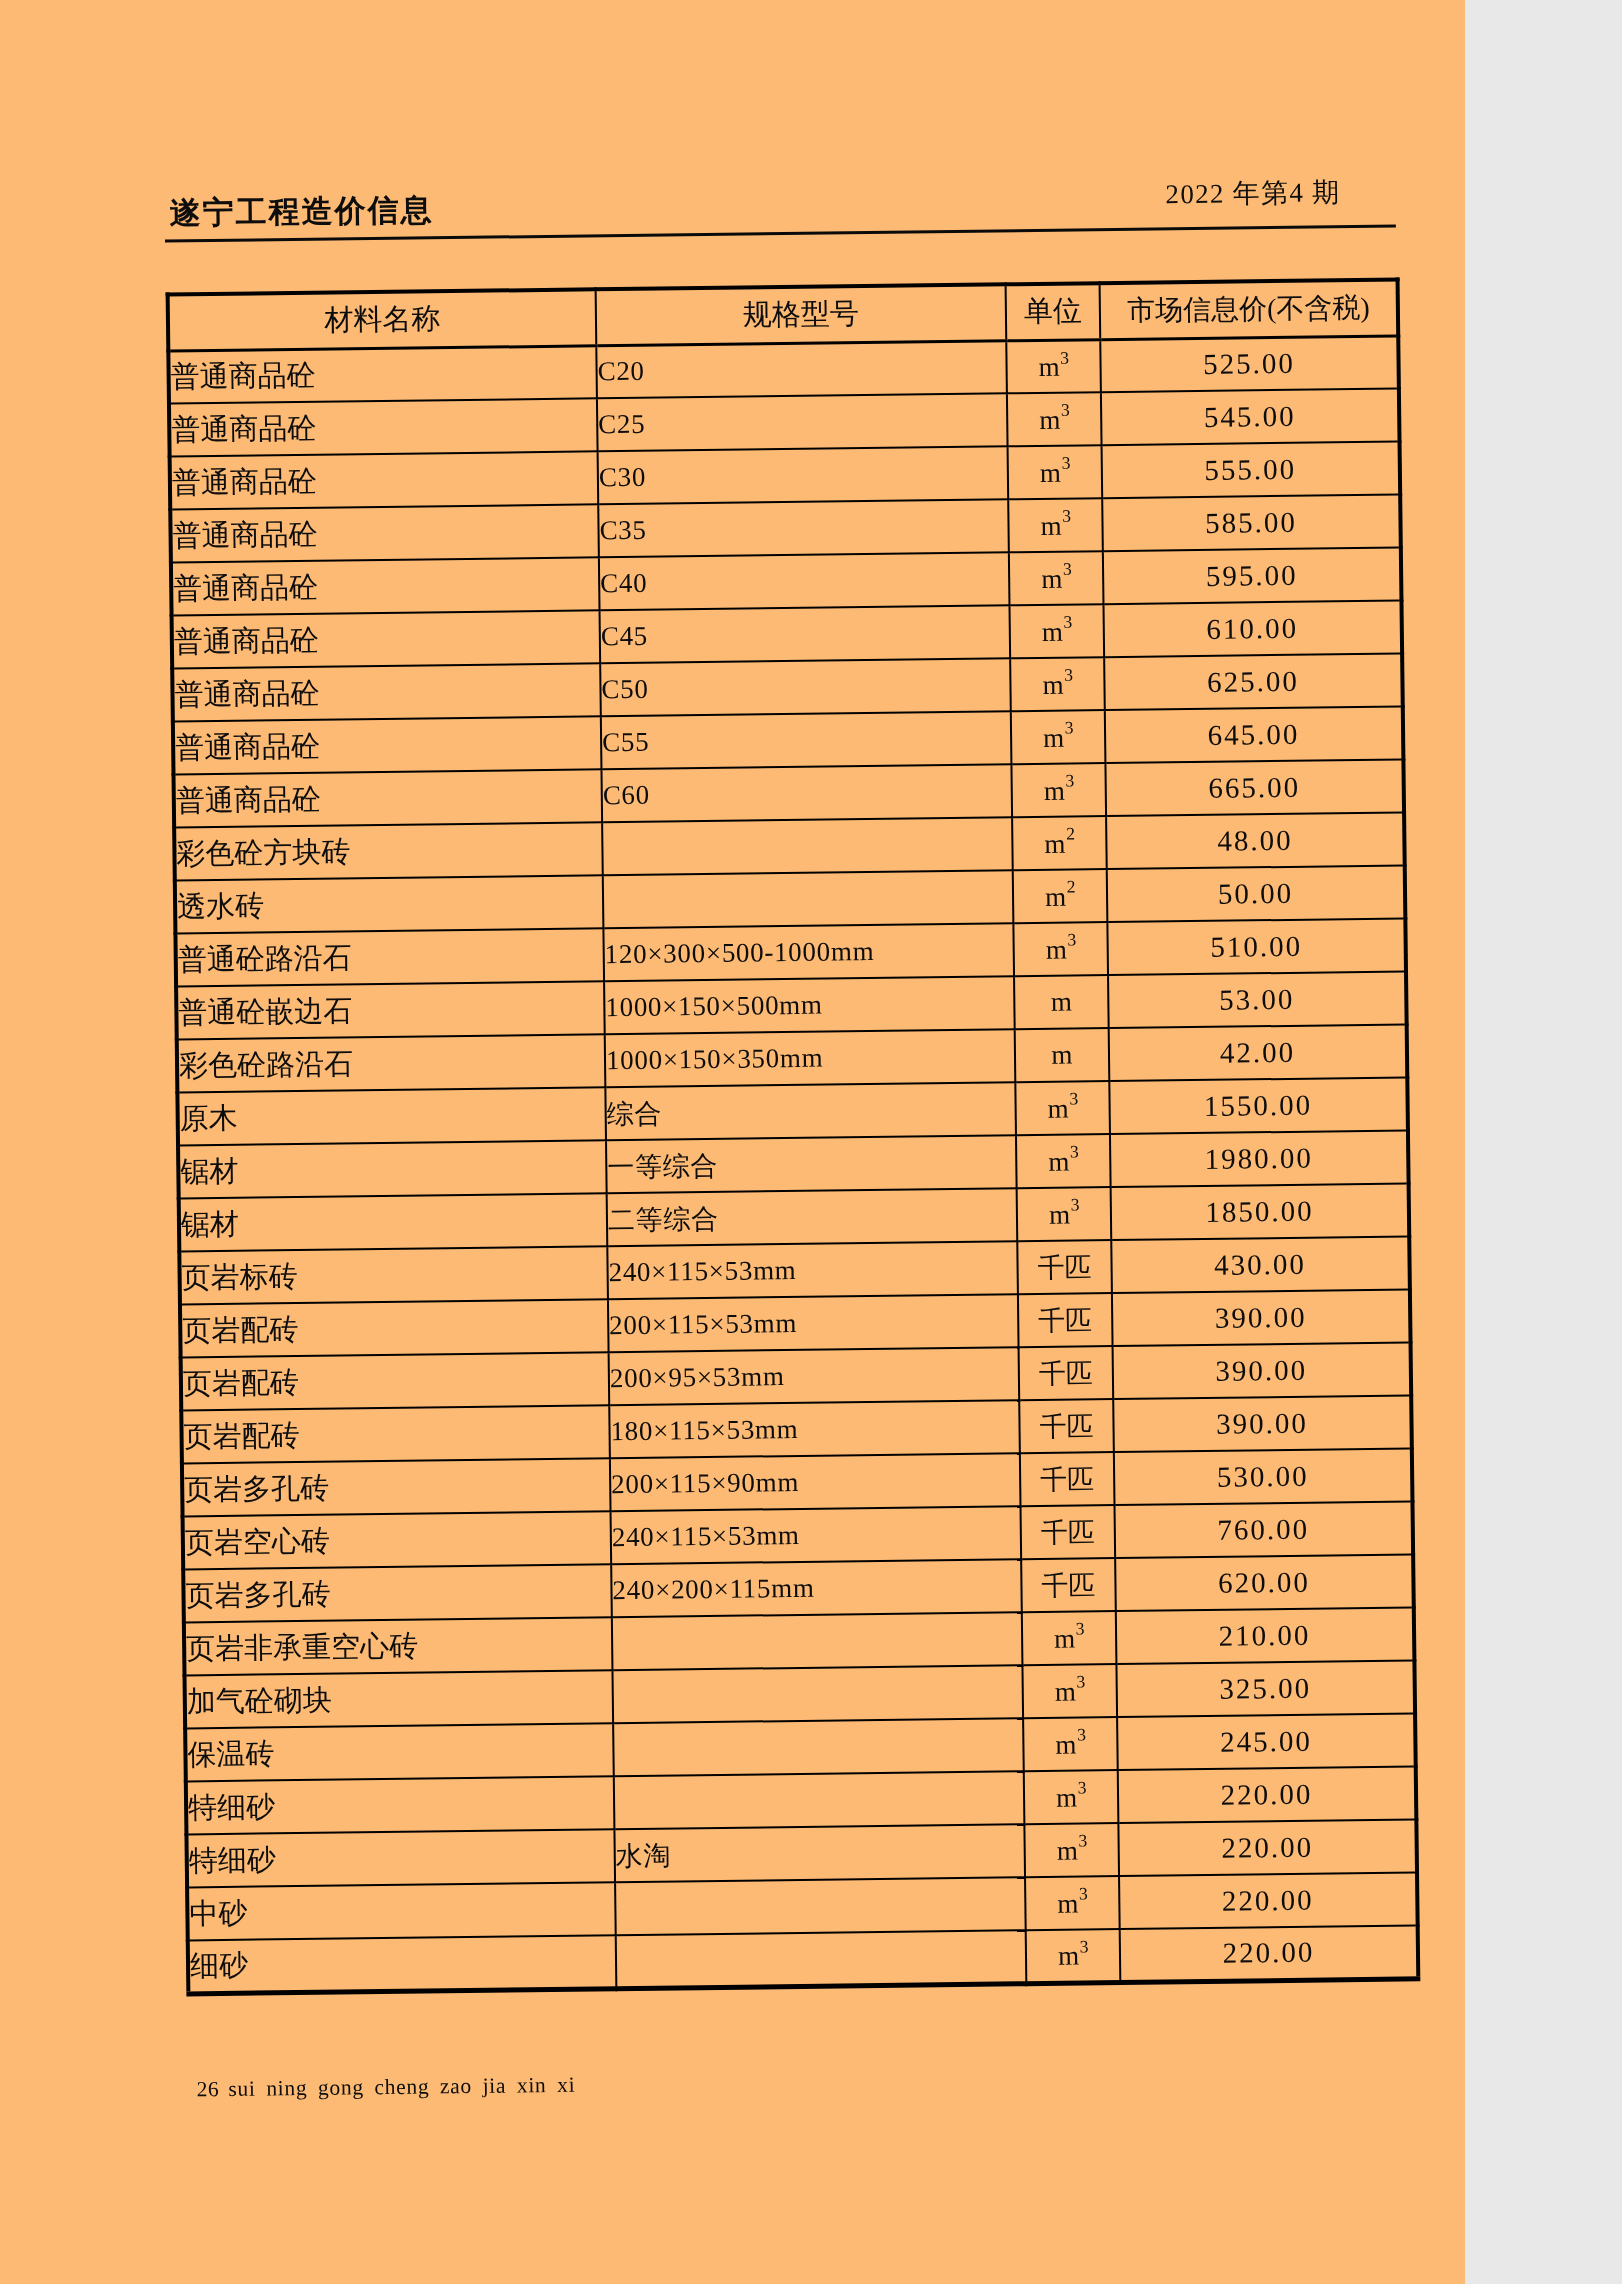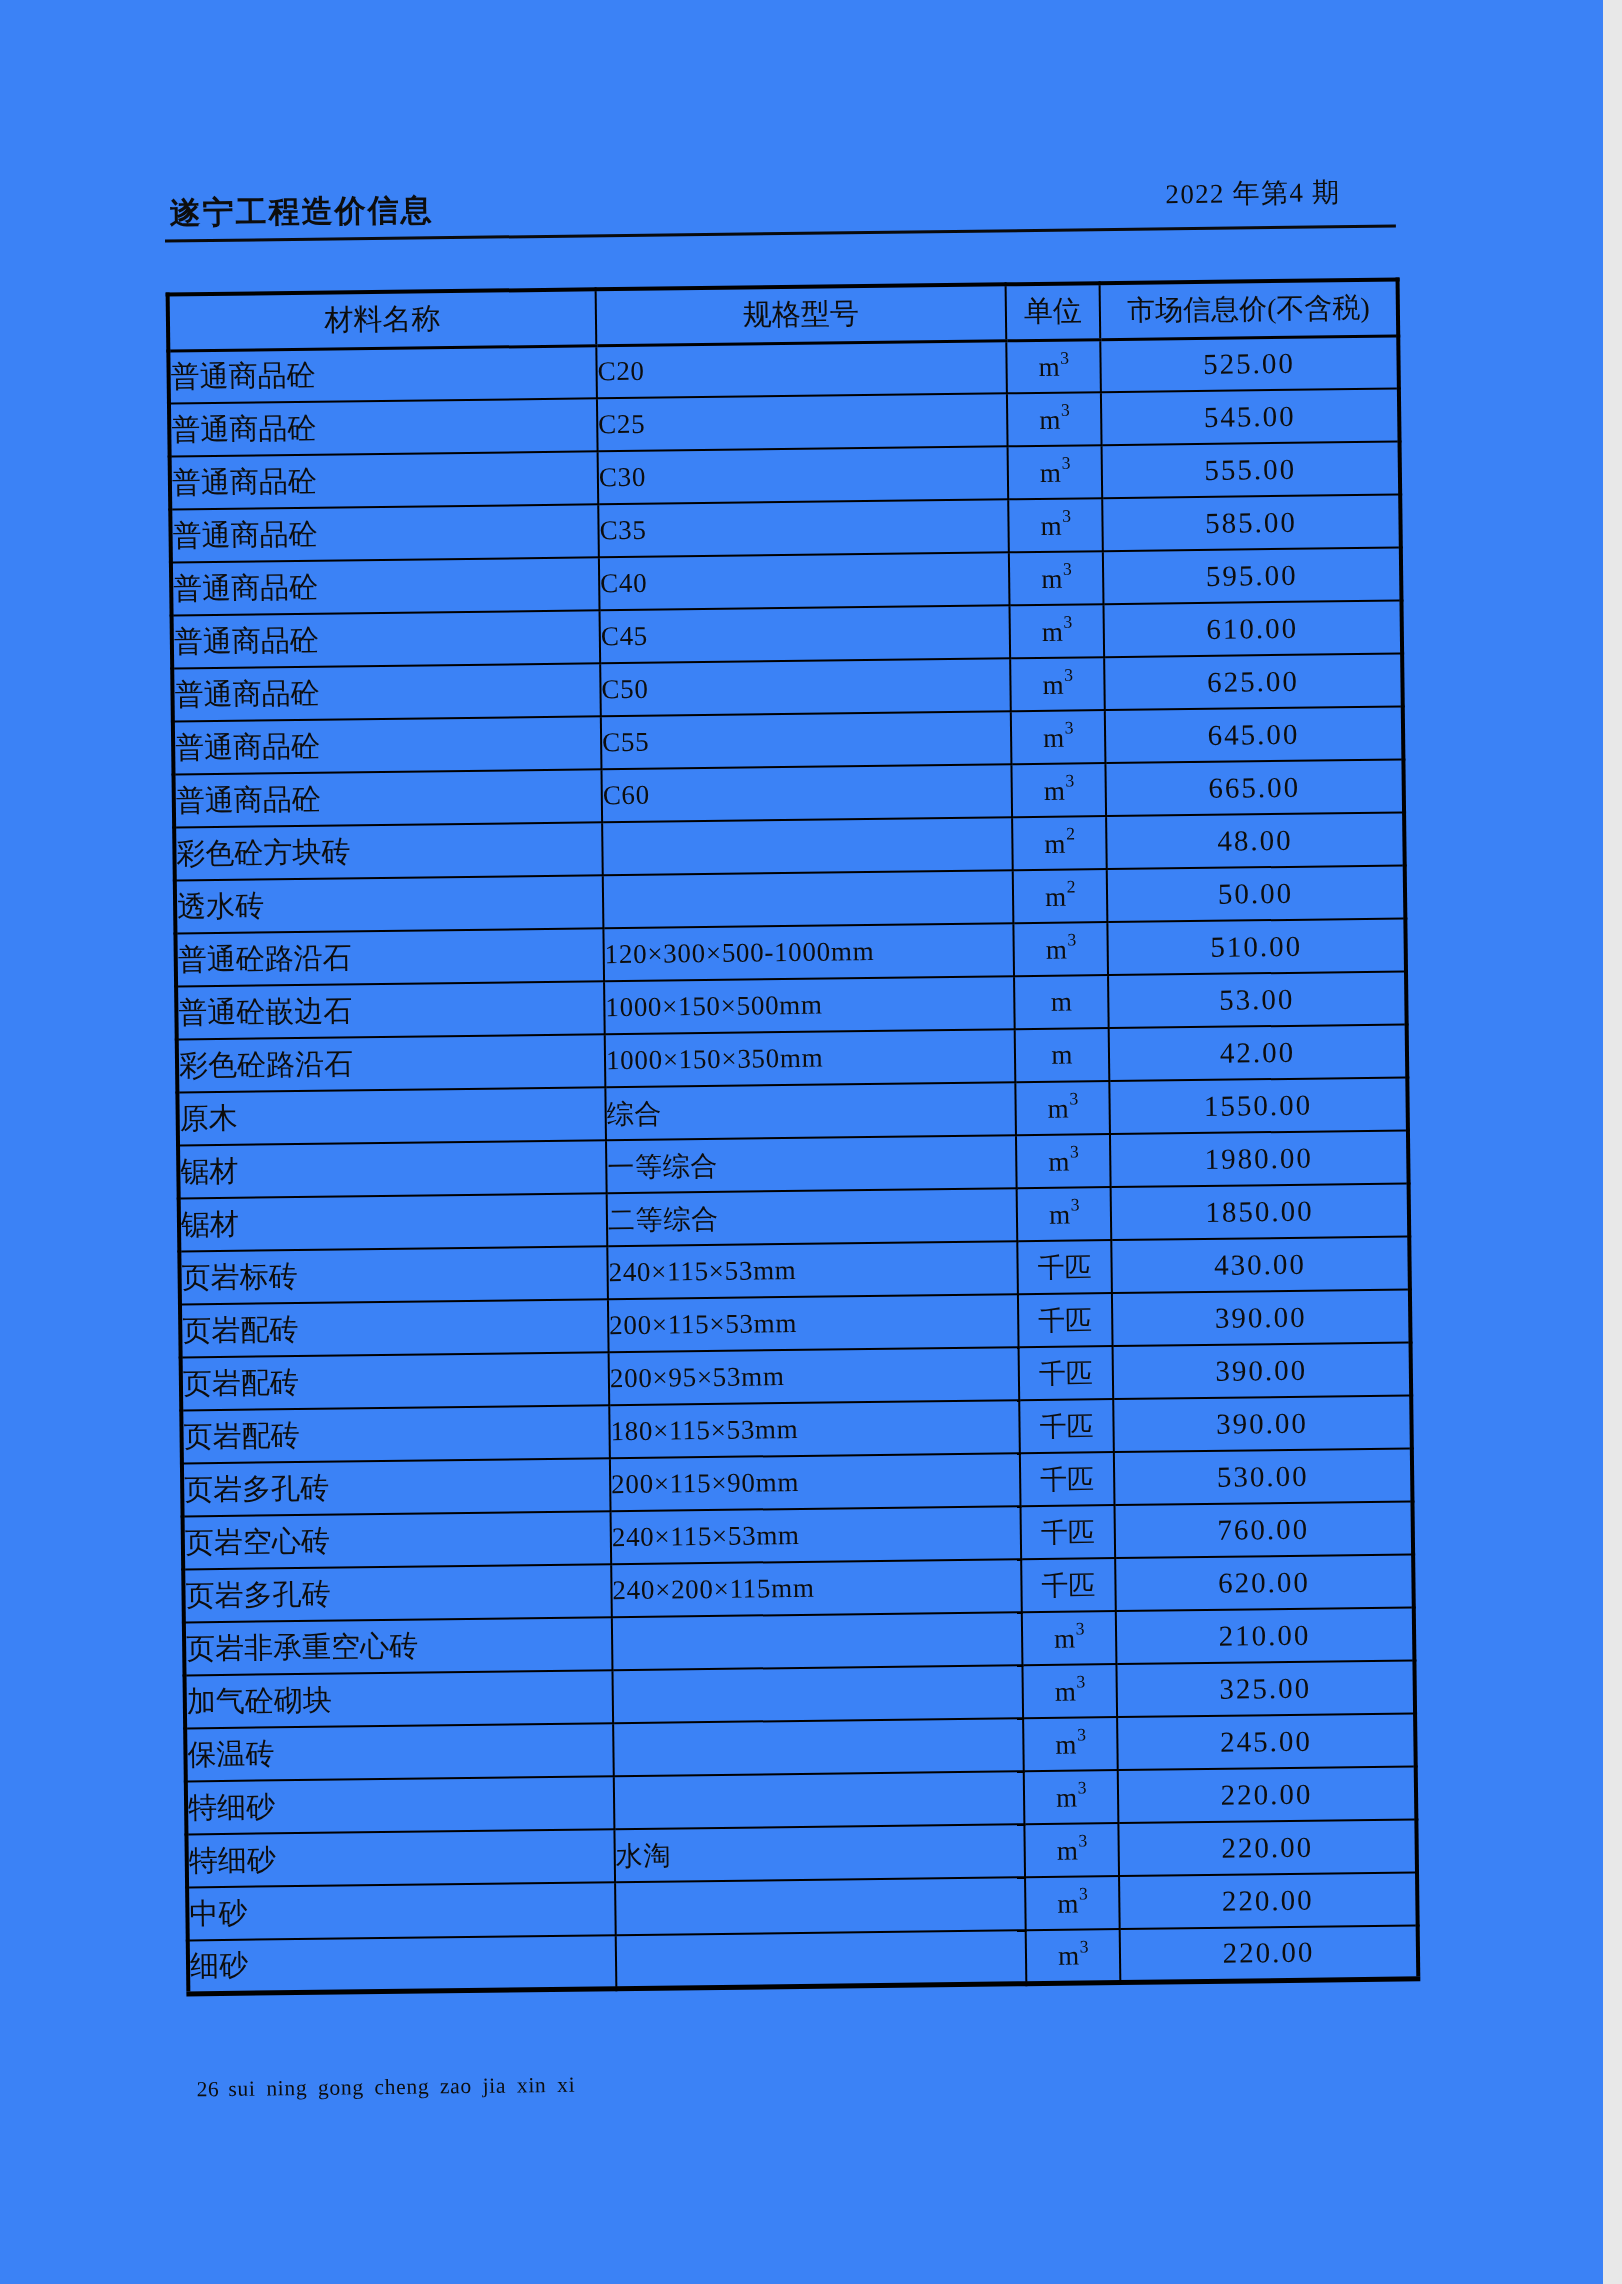--- a/index.html
+++ b/index.html
@@ -1,19 +1,19 @@
 <!DOCTYPE html>
 <html style="font-size:10.4px"><head>
 <meta charset="utf-8">
 <style>
   html,body{margin:0;padding:0;background:#e8e8e8;}
   .page{
     position:relative;
-    width:1603px;height:2284px;
-    background:#3b82f6;
+    width:1465px;height:2284px;
+    background:#fdba74;
     overflow:hidden;
     font-family:"Liberation Serif","DejaVu Serif",serif;
     color:#0d0d0d;
   }
   .sheet{
     position:absolute;left:0;top:0;width:100%;height:100%;
     transform:rotate(-0.7deg);
     transform-origin:791px 1139px;
   }
   .masthead-title{

